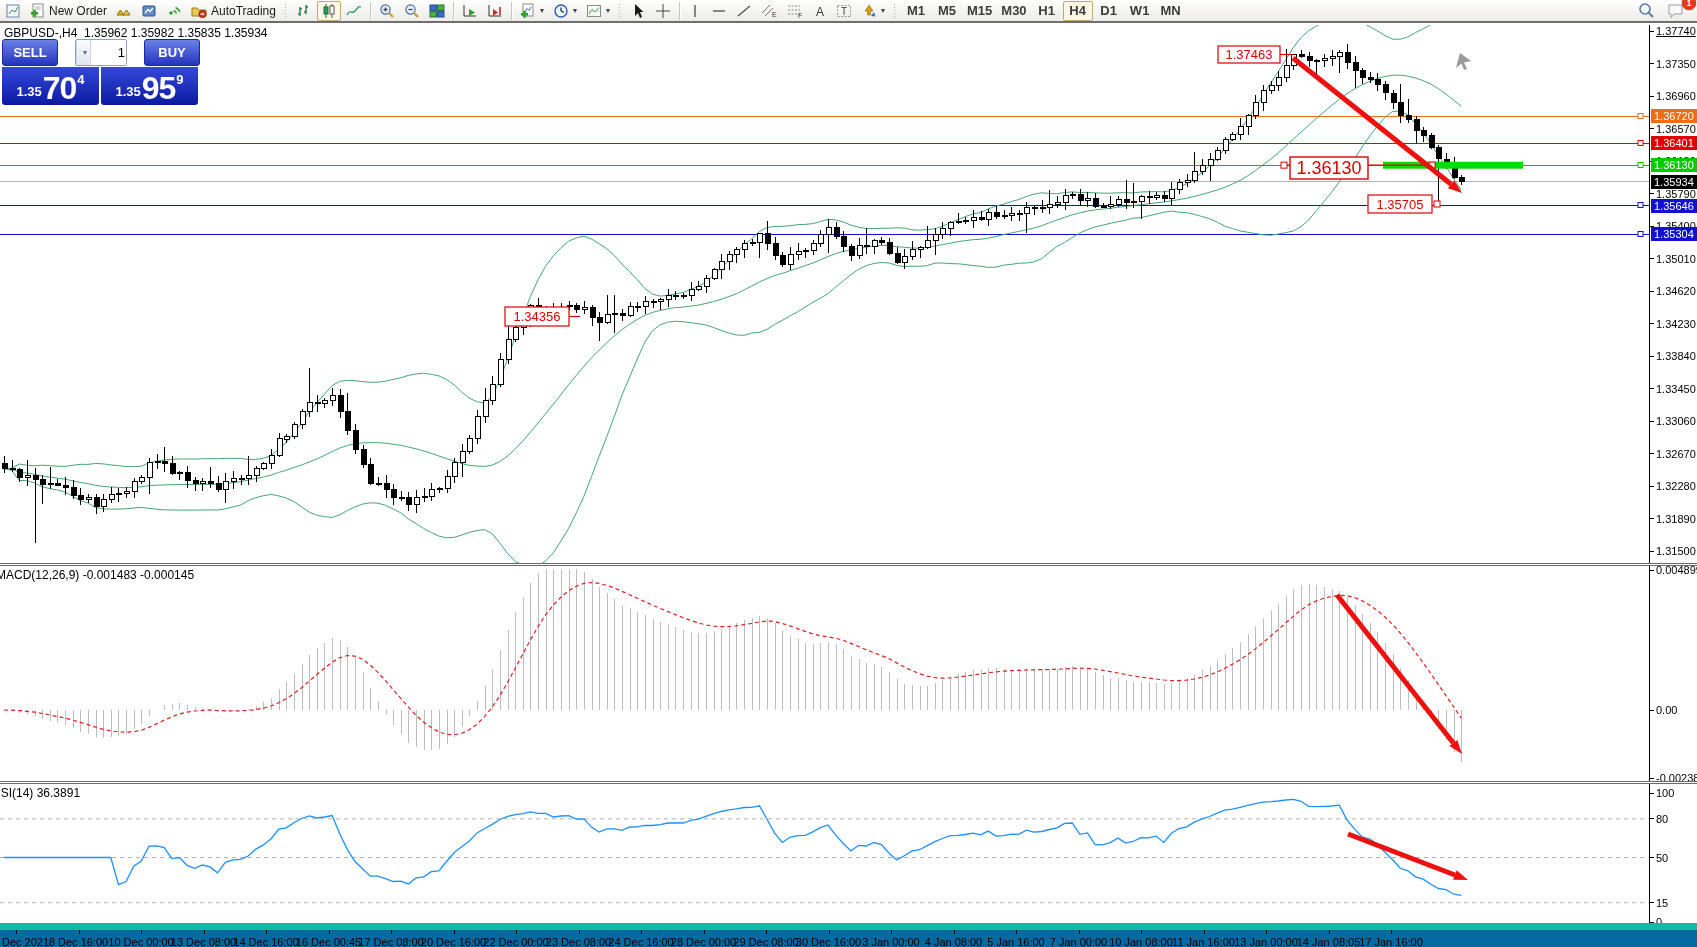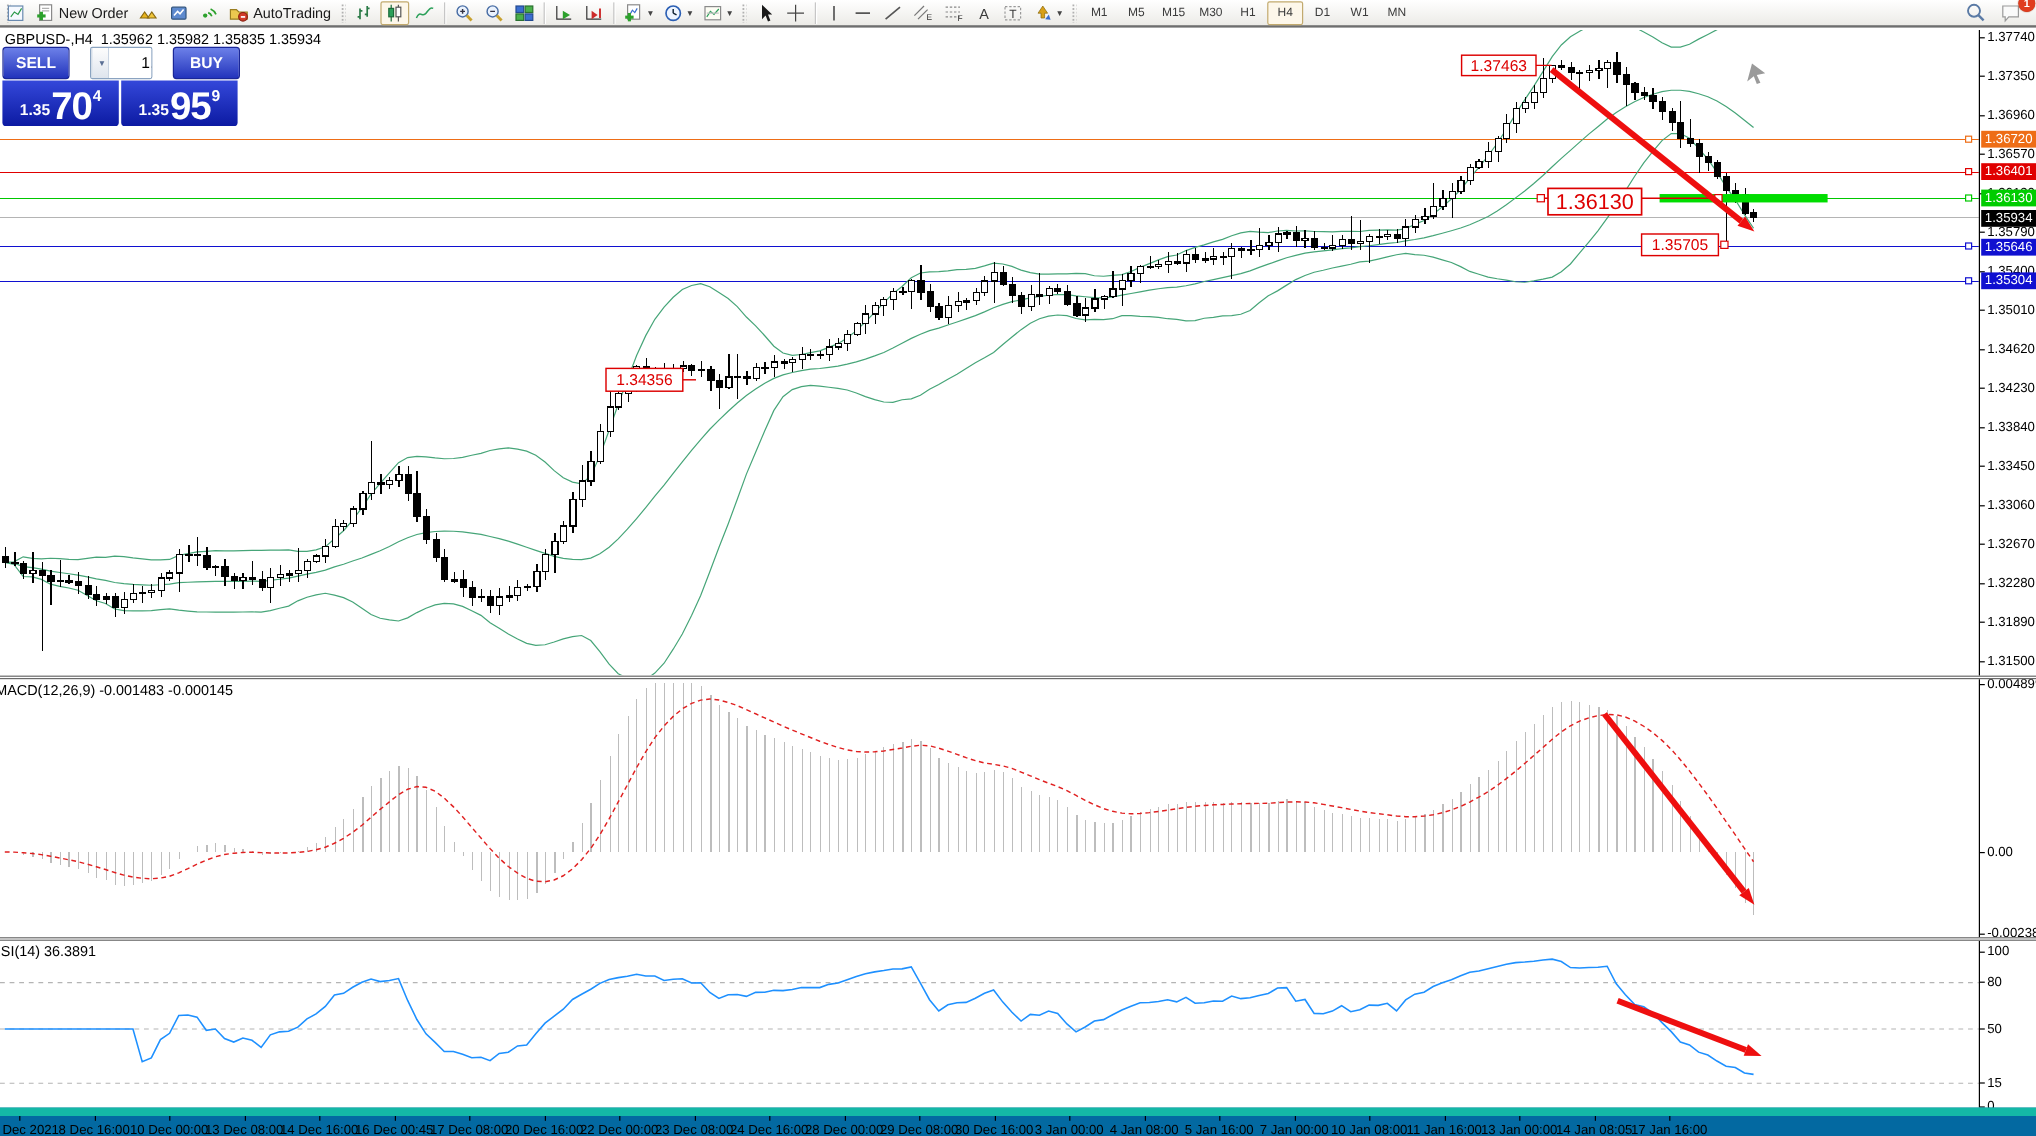--- a/index.html
+++ b/index.html
@@ -8,21 +8,21 @@
   
   .toolbar{position:absolute;left:0;top:0;width:1697px;height:23px;display:flex;align-items:center;
            background:linear-gradient(#ffffff,#ecebe7);border-bottom:2px solid #6e6e6e;box-sizing:border-box;padding:0 2px;gap:1px}
   .grip{width:4px;height:16px;margin:0 3px;background-image:radial-gradient(#b0b0b0 40%,transparent 45%);background-size:3px 3px}
   .sep{width:1px;height:18px;background:#c6c6c6;margin:0 3px;box-shadow:1px 0 0 #fff}
   .tbtn{height:20px;min-width:22px;display:flex;align-items:center;justify-content:center;gap:3px;
         background:transparent;border:1px solid transparent;border-radius:2px;font:12px "Liberation Sans",sans-serif;color:#1a1a1a;padding:0 3px;cursor:default}
   .tbtn.pressed{background:#fdf7ea;border-color:#c2aa6e}
   .tbtn .lbl{white-space:nowrap}
   .caret{font-size:8px;color:#444;margin-left:1px}
-  .tf{min-width:30px;font-weight:normal;color:#3c3c3c;font-size:10px}
+  .tf{min-width:30px;font-weight:bold;color:#3c3c3c;font-size:13px}
   .tb-right{margin-left:auto;display:flex;align-items:center;gap:4px;padding-right:6px}
   .badge-note{position:absolute;top:-5px;right:-7px;width:14px;height:14px;border-radius:50%;background:#e03c1e;
               color:#fff;font:bold 9px/14px "Liberation Sans",sans-serif;text-align:center;box-shadow:0 0 1px #902000}
   .chat-wrap{position:relative}
   
   .pane{position:absolute;left:0;width:1650px;background:#fff;overflow:hidden}
   .pane svg{position:absolute;left:0;top:0}
   .split{position:absolute;left:0;width:1697px;height:3px;background:#fff;border-top:1px solid #6a6a6a;border-bottom:1px solid #6a6a6a;box-sizing:border-box;z-index:6;cursor:row-resize}
   .pane-label{position:absolute;top:2px;font-size:12px;color:#000;white-space:nowrap;z-index:3}
   .macd-label{left:-4px}
@@ -961,21 +961,21 @@
       <line x1="0" y1="73.5" x2="1650" y2="73.5" stroke="#b4b4b4" stroke-width="1" stroke-dasharray="4 4"></line>
       <line x1="0" y1="118.7" x2="1650" y2="118.7" stroke="#b4b4b4" stroke-width="1" stroke-dasharray="4 4"></line>
       <path d="M4.0 73.5 L11.6 73.5 L19.3 73.5 L26.9 73.5 L34.5 73.5 L42.1 73.5 L49.8 73.5 L57.4 73.5 L65.0 73.5 L72.7 73.5 L80.3 73.5 L87.9 73.5 L95.6 73.5 L103.2 73.5 L110.8 73.5 L118.5 100.7 L126.1 97.6 L133.7 82.3 L141.3 77.1 L149.0 62.2 L156.6 61.9 L164.2 63.6 L171.9 74.6 L179.5 73.5 L187.1 81.4 L194.8 84.4 L202.4 81.0 L210.0 82.9 L217.6 88.8 L225.3 78.4 L232.9 75.9 L240.5 75.4 L248.2 72.0 L255.8 65.1 L263.4 60.9 L271.1 54.7 L278.7 45.1 L286.3 43.8 L293.9 38.7 L301.6 34.5 L309.2 31.9 L316.8 34.0 L324.5 33.0 L332.1 31.5 L339.7 49.7 L347.4 65.6 L355.0 77.5 L362.6 84.7 L370.2 92.2 L377.9 92.2 L385.5 94.6 L393.1 97.5 L400.8 97.1 L408.4 99.9 L416.0 93.9 L423.6 92.8 L431.3 87.6 L438.9 86.8 L446.5 77.5 L454.2 68.6 L461.8 62.8 L469.4 57.0 L477.1 48.9 L484.7 44.5 L492.3 40.4 L499.9 35.5 L507.6 32.3 L515.2 30.7 L522.8 29.6 L530.5 27.9 L538.1 29.4 L545.7 29.4 L553.4 33.0 L561.0 32.0 L568.6 31.7 L576.3 35.2 L583.9 34.9 L591.5 43.1 L599.1 48.0 L606.8 44.9 L614.4 44.8 L622.0 46.3 L629.7 43.0 L637.3 42.9 L644.9 41.3 L652.5 41.5 L660.2 40.6 L667.8 39.0 L675.4 39.0 L683.1 39.0 L690.7 36.3 L698.3 35.2 L706.0 32.4 L713.6 29.7 L721.2 27.5 L728.9 25.9 L736.5 24.8 L744.1 23.5 L751.7 23.4 L759.4 21.8 L767.0 35.2 L774.6 49.1 L782.3 58.5 L789.9 53.3 L797.5 51.7 L805.1 51.3 L812.8 47.9 L820.4 43.7 L828.0 41.0 L835.7 51.1 L843.3 59.5 L850.9 66.9 L858.6 61.3 L866.2 62.0 L873.8 58.5 L881.4 60.6 L889.1 69.3 L896.7 75.9 L904.3 71.8 L912.0 66.9 L919.6 65.7 L927.2 61.6 L934.9 57.7 L942.5 54.5 L950.1 51.7 L957.8 51.4 L965.4 50.5 L973.0 49.2 L980.6 50.9 L988.3 47.1 L995.9 52.0 L1003.5 51.7 L1011.2 50.2 L1018.8 50.4 L1026.4 46.1 L1034.0 48.2 L1041.7 47.5 L1049.3 45.5 L1056.9 43.9 L1064.6 39.4 L1072.2 39.0 L1079.8 50.3 L1087.5 48.9 L1095.1 60.5 L1102.7 60.8 L1110.3 58.6 L1118.0 54.1 L1125.6 59.1 L1133.2 57.5 L1140.9 53.6 L1148.5 53.8 L1156.1 52.1 L1163.8 58.4 L1171.4 49.3 L1179.0 44.5 L1186.7 42.9 L1194.3 38.1 L1201.9 34.9 L1209.5 32.5 L1217.2 29.2 L1224.8 26.2 L1232.4 25.1 L1240.1 23.3 L1247.7 21.4 L1255.3 19.6 L1263.0 18.2 L1270.6 17.7 L1278.2 17.0 L1285.8 16.0 L1293.5 15.3 L1301.1 17.3 L1308.7 22.3 L1316.4 22.6 L1324.0 22.3 L1331.6 22.0 L1339.3 21.2 L1346.9 35.8 L1354.5 44.9 L1362.1 53.0 L1369.8 55.0 L1377.4 60.2 L1385.0 68.2 L1392.7 75.7 L1400.3 84.3 L1407.9 86.8 L1415.5 92.8 L1423.2 95.2 L1430.8 100.2 L1438.4 104.5 L1446.1 105.6 L1453.7 110.2 L1461.3 111.3 " fill="none" stroke="#1e90ff" stroke-width="1.3"></path>
       <line x1="1348" y1="50" x2="1454.9275543577712" y2="90.98889583714566" stroke="#ee0f0f" stroke-width="5"></line>
       <polygon points="1468,96.0 1453.1,95.7 1456.7,86.3" fill="#ee0f0f"></polygon>
     </svg>
   <div class="pane-label rsi-label">RSI(14) 36.3891</div>
 </div>
 
 <div id="price-axis">
-    <div class="ptick" style="top: -1px;"><i></i>1.37740</div>
+    <div class="ptick" style="top: -1px; text-decoration: underline;"><i></i>1.37740</div>
     <div class="ptick" style="top: 31.5px;"><i></i>1.37350</div>
     <div class="ptick" style="top: 64px;"><i></i>1.36960</div>
     <div class="ptick" style="top: 96.5px;"><i></i>1.36570</div>
     <div class="ptick" style="top: 129px;"><i></i>1.36180</div>
     <div class="ptick" style="top: 161.5px;"><i></i>1.35790</div>
     <div class="ptick" style="top: 194px;"><i></i>1.35400</div>
     <div class="ptick" style="top: 226.5px;"><i></i>1.35010</div>
     <div class="ptick" style="top: 259px;"><i></i>1.34620</div>
     <div class="ptick" style="top: 291.5px;"><i></i>1.34230</div>
     <div class="ptick" style="top: 324px;"><i></i>1.33840</div>

